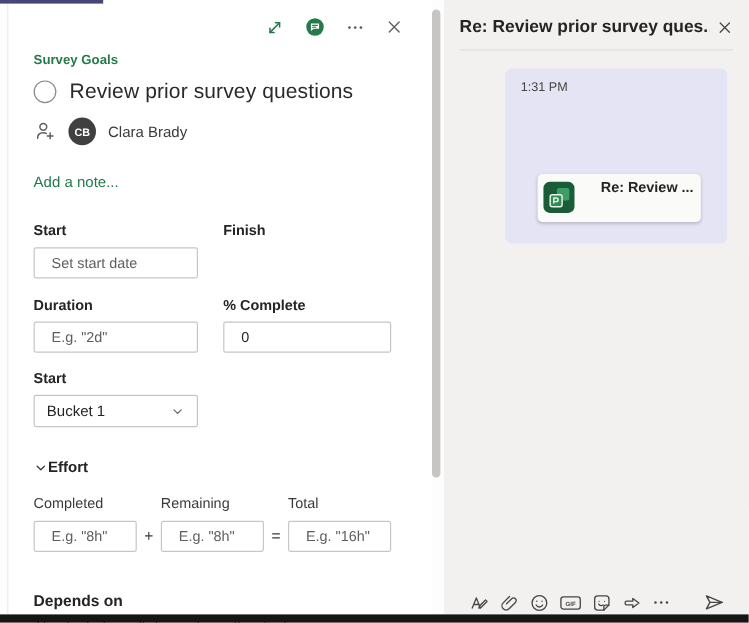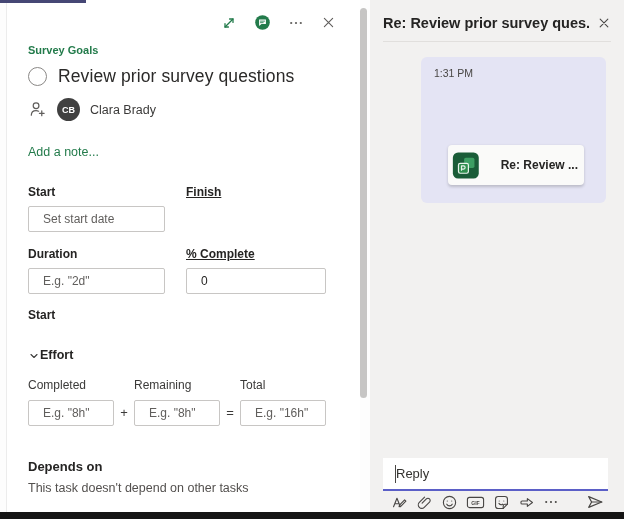--- a/index.html
+++ b/index.html
@@ -25,21 +25,21 @@
   .task-title { font-size: 17.5px; font-weight: 400; color: #2b2a29; letter-spacing: .1px; }
   .assignee-row { display: flex; align-items: center; gap: 10px; margin-top: 11px; }
   .avatar { width: 23px; height: 23px; border-radius: 50%; background: #404040; color: #fff;
             font-size: 9px; font-weight: 700; display: flex; align-items: center; justify-content: center; }
   .assignee-name { font-size: 12.5px; color: #3b3a39; }
   .add-note { margin-top: 24px; font-size: 12.5px; color: #237B4B; cursor: pointer; }
 
   .form-row { display: flex; gap: 21px; margin-top: 15px; }
   .form-row.first { margin-top: 26px; }
   .field { width: 137px; }
-  .field.wide { width: 140px; text-decoration: underline; }
+  .field.wide { width: 140px; }
   .flabel { font-size: 12px; font-weight: 700; color: #252423; margin-bottom: 7px; }
   .finput {
     width: 100%; height: 26px; border: 1px solid #c8c6c4; border-radius: 2px;
     font-size: 12px; color: #252423; padding: 0 14px; font-family: inherit; background: #fff; outline: none;
   }
   .finput::placeholder { color: #605e5c; opacity: 1; }
   .select {
     width: 137px; height: 27px; border: 1px solid #c8c6c4; border-radius: 2px; margin-top: 7px;
     display: flex; align-items: center; justify-content: space-between; padding: 0 10px;
     font-size: 12.5px; color: #252423; cursor: pointer; background: #fff;
@@ -67,21 +67,21 @@
                 white-space: nowrap; overflow: hidden; }
   .chat-divider { height: 1px; background: #e1dfdd; margin-left: 13px; width: 228px; }
 
   .bubble { position: absolute; left: 51px; top: 57px; width: 185px; height: 146px;
             background: #E4E4F4; border-radius: 6px; padding: 10px 13px; }
   .msg-time { font-size: 10.5px; color: #484644; }
   .msg-text { font-size: 12.5px; line-height: 19px; color: #252423; margin-top: 3px; }
   .msg-sender { color: #6264A7; cursor: pointer; }
   .chat-card { position: absolute; left: 27px; top: 88px; width: 136px; height: 40px;
                background: #fafaf9; border-radius: 4px; box-shadow: 0 1.5px 3px rgba(0,0,0,.18);
-               display: flex; align-items: center; gap: 21px; padding: 4px 6px 4px 4px; cursor: pointer; }
+               display: flex; gap: 21px; padding: 4px 6px 4px 4px; cursor: pointer; }
   .card-label { font-size: 12px; font-weight: 700; color: #252423; white-space: nowrap; }
 
   .reply-box { position: absolute; left: 13px; top: 458px; width: 225px; height: 33px;
                background: #fff; border-bottom: 2px solid #5B5FC7; }
   .reply-input { width: 100%; height: 100%; border: none; outline: none; background: transparent;
                  font-size: 13px; padding: 0 13px; font-family: inherit; color: #252423; }
   .reply-input::placeholder { color: #33322f; opacity: 1; }
   .caret { position: absolute; left: 12px; top: 7px; width: 1px; height: 18px; background: #484644; }
 
   .compose-icons { position: absolute; left: 13px; top: 493px; width: 225px; height: 18px;
@@ -152,20 +152,26 @@
       <input class="finput" placeholder="E.g. &quot;2d&quot;" style="">
     </div>
     <div class="field wide">
       <div class="flabel">% Complete</div>
       <input class="finput" value="0" style="">
     </div>
   </div>
 
   <div class="bucket-block">
     <div class="flabel">Start</div>
+    <div class="select">
+      <span>Bucket 1</span>
+      <svg width="12" height="12" viewBox="0 0 20 20" fill="none" stroke="#605e5c" stroke-width="1.6" stroke-linecap="round" stroke-linejoin="round">
+        <path d="M5 7.5 L10 12.5 L15 7.5"></path>
+      </svg>
+    </div>
   </div>
 
   <div class="effort-header">
     <svg width="12" height="12" viewBox="0 0 20 20" fill="none" stroke="#3b3a39" stroke-width="1.8" stroke-linecap="round" stroke-linejoin="round">
       <path d="M5 7.5 L10 12.5 L15 7.5"></path>
     </svg>
     <span class="effort-label">Effort</span>
   </div>
 
   <div class="effort-row">
@@ -208,24 +214,20 @@
       <svg width="31" height="31" viewBox="0 0 32 32">
         <rect x="1" y="1" width="30" height="30" rx="6" fill="#1A5C38"></rect>
         <rect x="14" y="7" width="12" height="12" rx="2" fill="#3D9E63"></rect>
         <rect x="7.5" y="13.5" width="11.5" height="11.5" rx="2" fill="#2F8E4E" stroke="#E8F3EC" stroke-width="1.4"></rect>
         <path d="M11 21.5 v-5 h2.4 a1.8 1.8 0 0 1 0 3.6 H11" fill="none" stroke="#E8F3EC" stroke-width="1.4" stroke-linecap="round" stroke-linejoin="round"></path>
       </svg>
       <div class="card-label">Re: Review ...</div>
     </div>
   </div>
 
-  <div class="reply-box">
-    <input class="reply-input" placeholder="Reply" style="">
-    <div class="caret"></div>
-  </div>
 
   <div class="compose-icons">
     <svg width="17" height="17" viewBox="0 0 20 20" fill="none" stroke="#484644" stroke-width="1.3" stroke-linecap="round" stroke-linejoin="round">
       <path d="M3 15 L7 5 L11 15 M4.6 11.5 h4.8"></path>
       <path d="M11.5 14.5 L17.5 8.5 L16 7 L10 13 L9.5 15 Z"></path>
     </svg>
     <svg width="17" height="17" viewBox="0 0 20 20" fill="none" stroke="#484644" stroke-width="1.3" stroke-linecap="round" stroke-linejoin="round">
       <path d="M7.2 10.8 l5-5 a2.6 2.6 0 0 1 3.7 3.7 l-6.2 6.2 a4.1 4.1 0 0 1 -5.8-5.8 l6.2-6.2"></path>
     </svg>
     <svg width="17" height="17" viewBox="0 0 20 20" fill="none" stroke="#484644" stroke-width="1.3" stroke-linecap="round">

